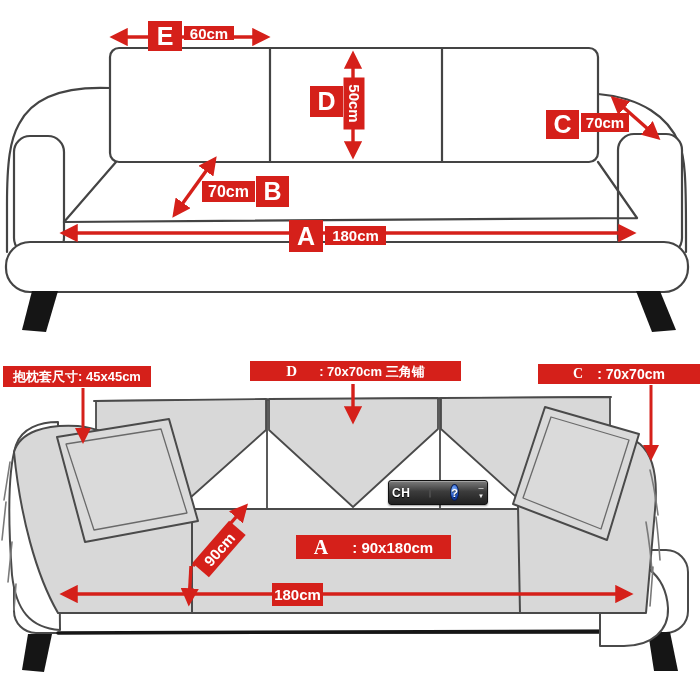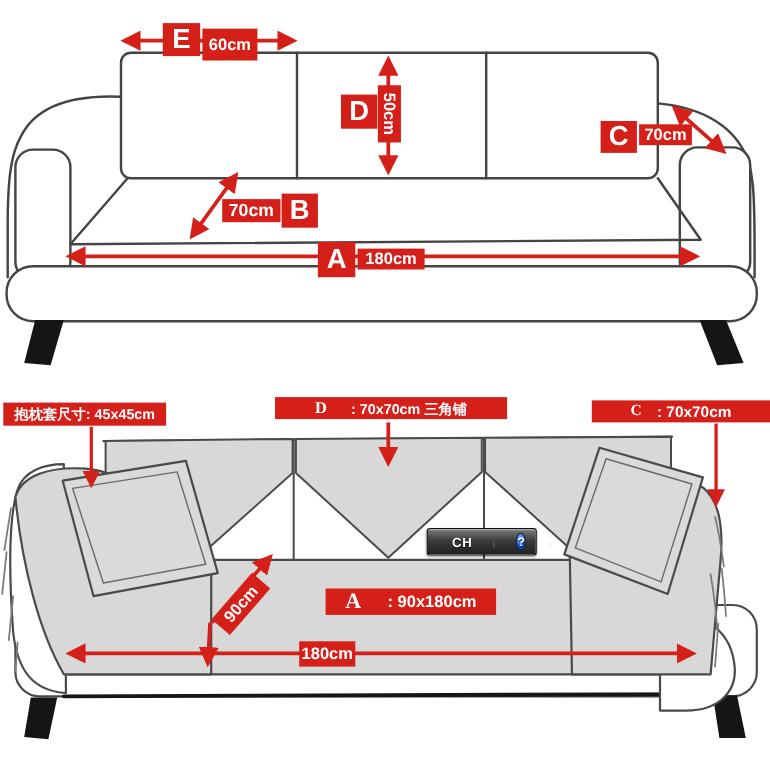--- a/index.html
+++ b/index.html
@@ -11,21 +11,21 @@
   .box{
     position:absolute;background:#d5201a;color:#fff;font-weight:bold;
     display:flex;align-items:center;justify-content:center;
     box-sizing:border-box;white-space:nowrap;z-index:3;line-height:1;
   }
   .letter{font-size:25px;}
   .val{font-size:15px;}
   .serif{font-family:"Liberation Serif",serif;font-weight:bold;}
   
   .e-letter{left:148px;top:21px;width:34px;height:30px;}
-  .e-value{left:184px;top:26px;width:50px;height:29px;}
+  .e-value{left:184px;top:26px;width:50px;height:14px;}
   .d-letter{left:310px;top:86px;width:33px;height:31px;}
   .d-value{left:328px;top:93px;width:52px;height:21px;transform:rotate(90deg);transform-origin:center;}
   .c-letter{left:546px;top:110px;width:33px;height:29px;}
   .c-value{left:581px;top:113px;width:48px;height:19px;}
   .b-value{left:202px;top:181px;width:53px;height:21px;font-size:16px;}
   .b-letter{left:256px;top:176px;width:33px;height:31px;}
   .a-letter{left:289px;top:220px;width:34px;height:32px;}
   .a-value{left:325px;top:226px;width:61px;height:19px;}
   
   .pillow-label{left:3px;top:366px;width:148px;height:21px;font-size:13px;}
@@ -37,20 +37,21 @@
   .dim90{left:191px;top:538px;width:56px;height:22px;transform:rotate(-49deg);transform-origin:center;}
   .dim180{left:272px;top:583px;width:51px;height:23px;}
   
   .widget{
     position:absolute;left:388px;top:480px;width:100px;height:25px;z-index:4;
     background:linear-gradient(#7d7d7d,#3c3c3c 45%,#202020);
     border:1px solid #101010;border-radius:3px;
     display:flex;align-items:center;padding:0 3px;gap:19px;
     box-shadow:inset 0 1px 0 rgba(255,255,255,.3), 0 1px 2px rgba(0,0,0,.4);
     box-sizing:border-box;
+    justify-content:flex-end;
   }
   .dots{width:12px;height:16px;
     background-image:radial-gradient(#e6e6e6 0.9px, transparent 1.1px);
     background-size:3.4px 3.4px;background-position:0 1px;}
   .ch{color:#fff;font-weight:bold;font-size:12px;letter-spacing:.5px;
       text-shadow:0 1px 1px #000;font-family:"Liberation Sans",sans-serif;}
   .key{width:18px;height:10px;border-radius:2px;border:1px solid #4a4a4a;
     background:linear-gradient(#d6d6d6,#8d8d8d);box-sizing:border-box;}
   .help{width:17px;height:17px;border-radius:50%;color:#fff;font-size:11px;font-weight:bold;
     display:flex;align-items:center;justify-content:center;

